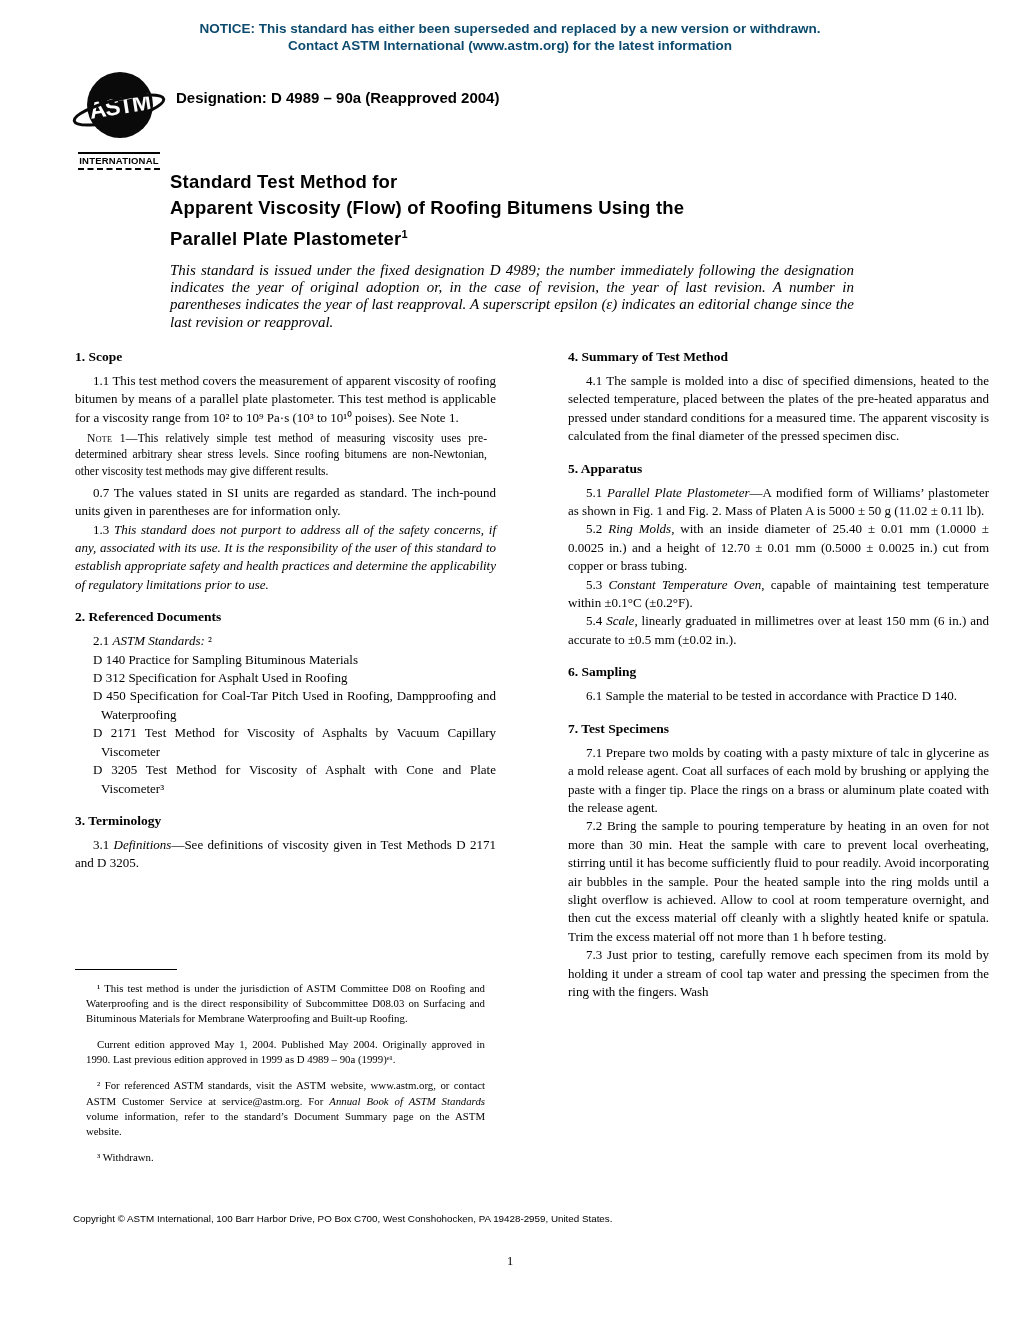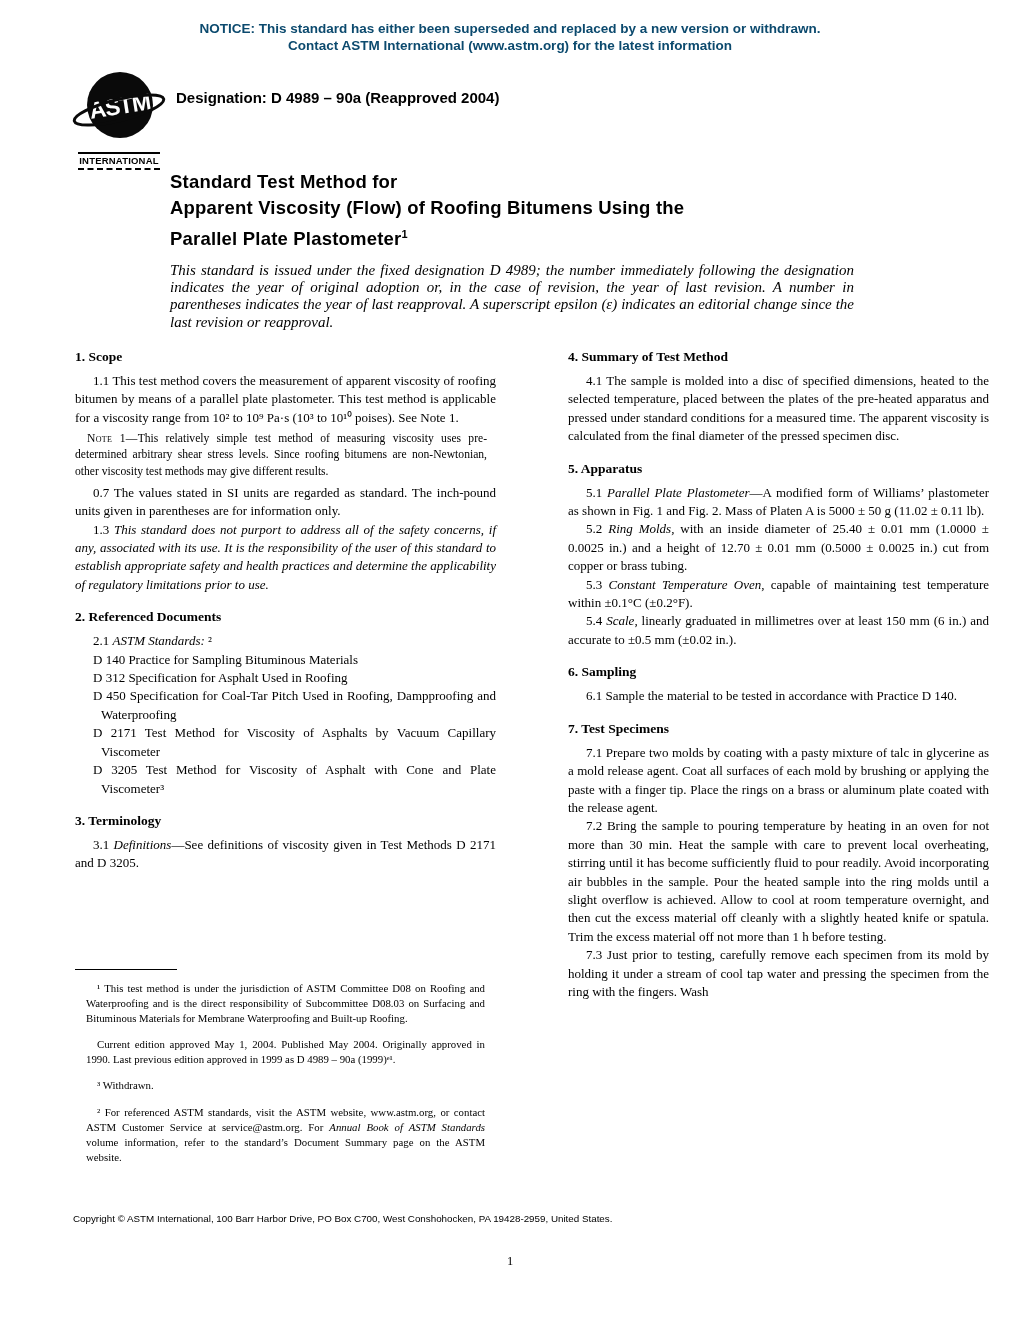--- a/index.html
+++ b/index.html
@@ -127,20 +127,20 @@
     <h3 class="sec-h">7.  Test Specimens</h3>
     <p class="bp"><span>7.1  </span><span>Prepare two molds by coating with a pasty mixture of talc in glycerine as a mold release agent. Coat all surfaces of each mold by brushing or applying the paste with a finger tip. Place the rings on a brass or aluminum plate coated with the release agent.</span></p>
     <p class="bp"><span>7.2  </span><span>Bring the sample to pouring temperature by heating in an oven for not more than 30 min. Heat the sample with care to prevent local overheating, stirring until it has become sufficiently fluid to pour readily. Avoid incorporating air bubbles in the sample. Pour the heated sample into the ring molds until a slight overflow is achieved. Allow to cool at room temperature overnight, and then cut the excess material off cleanly with a slightly heated knife or spatula. Trim the excess material off not more than 1 h before testing.</span></p>
     <p class="bp"><span>7.3  </span><span>Just prior to testing, carefully remove each specimen from its mold by holding it under a stream of cool tap water and pressing the specimen from the ring with the fingers. Wash</span></p>
   </div>
 
   <div class="footnotes">
     <div class="fn-rule"></div>
     <p>¹ This test method is under the jurisdiction of ASTM Committee D08 on Roofing and Waterproofing and is the direct responsibility of Subcommittee D08.03 on Surfacing and Bituminous Materials for Membrane Waterproofing and Built-up Roofing.</p>
     <p>Current edition approved May 1, 2004. Published May 2004. Originally approved in 1990. Last previous edition approved in 1999 as D 4989 – 90a (1999)ᵉ¹.</p>
+    <p><span>² For referenced ASTM standards, visit the ASTM website, www.astm.org, or contact ASTM Customer Service at service@astm.org. For </span><span class="it">Annual Book of ASTM Standards</span><span> volume information, refer to the standard’s Document Summary page on the ASTM website.</span></p>
     <p>³ Withdrawn.</p>
-    <p><span>² For referenced ASTM standards, visit the ASTM website, www.astm.org, or contact ASTM Customer Service at service@astm.org. For </span><span class="it">Annual Book of ASTM Standards</span><span> volume information, refer to the standard’s Document Summary page on the ASTM website.</span></p>
   </div>
 
   <div class="copyright">Copyright © ASTM International, 100 Barr Harbor Drive, PO Box C700, West Conshohocken, PA 19428-2959, United States.</div>
   <div class="page-num">1</div>
 
 </div>
 
 </body></html>

